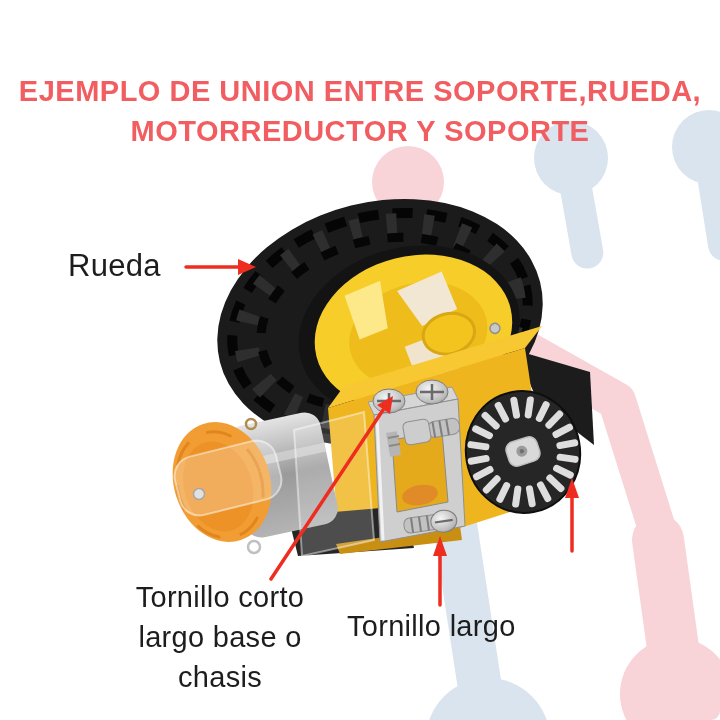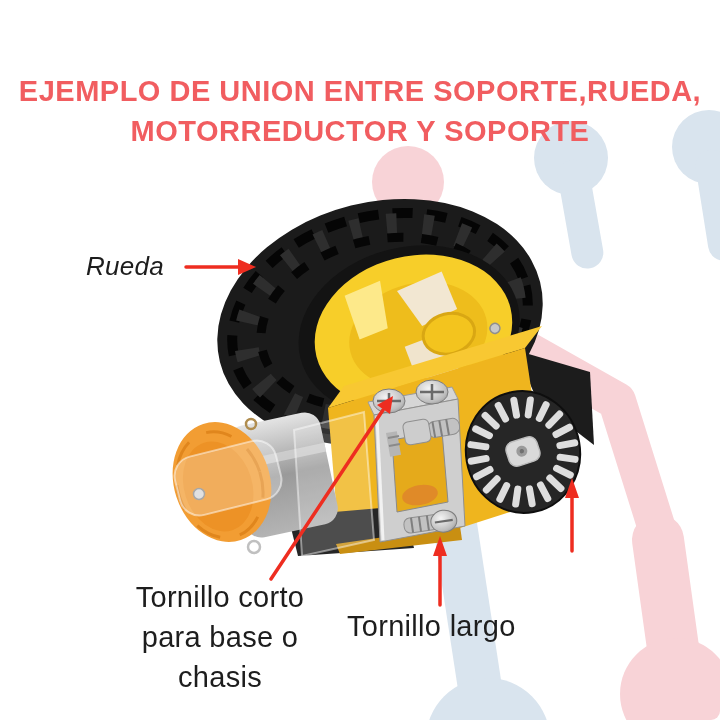--- a/index.html
+++ b/index.html
@@ -13,21 +13,21 @@
     position:absolute;top:52px;left:0;width:720px;text-align:center;
     color:var(--title_red,#f15d60);font-size:29px;line-height:40px;
     font-weight:600;letter-spacing:0.5px;
   }
   .title span{display:block;}
   .lbl{
     position:absolute;color:var(--label_text,#1d1d1d);
     font-size:29px;line-height:40px;letter-spacing:0.3px;white-space:nowrap;
   }
   .lbl.wrap{white-space:normal;text-align:center;}
-  #lbl-rueda{left:86px;top:246px;font-size:26px;font-style:italic;}
+  #lbl-rueda{left:68px;top:246px;font-size:31px;}
   #lbl-corto{left:110px;top:577px;width:220px;}
   #lbl-largo{left:347px;top:606px;}
   #lbl-encoder{left:537px;top:551px;}
 </style>
 </head>
 <body>
 
 <div id="canvas">
 
   <svg id="scene" width="720" height="720" viewBox="0 0 720 720">
@@ -208,17 +208,17 @@
     </g>
   </svg>
 
   <h1 class="title">
     <span>EJEMPLO DE UNION ENTRE SOPORTE,RUEDA,</span>
     <span>MOTORREDUCTOR Y SOPORTE</span>
   </h1>
 
   <div id="lbl-rueda" class="lbl">Rueda</div>
 
-  <div id="lbl-corto" class="lbl wrap">Tornillo corto para base o chasis</div>
+  <div id="lbl-corto" class="lbl wrap">Tornillo corto largo base o chasis</div>
 
   <div id="lbl-largo" class="lbl">Tornillo largo</div>
 
 </div>
 
 </body></html>

